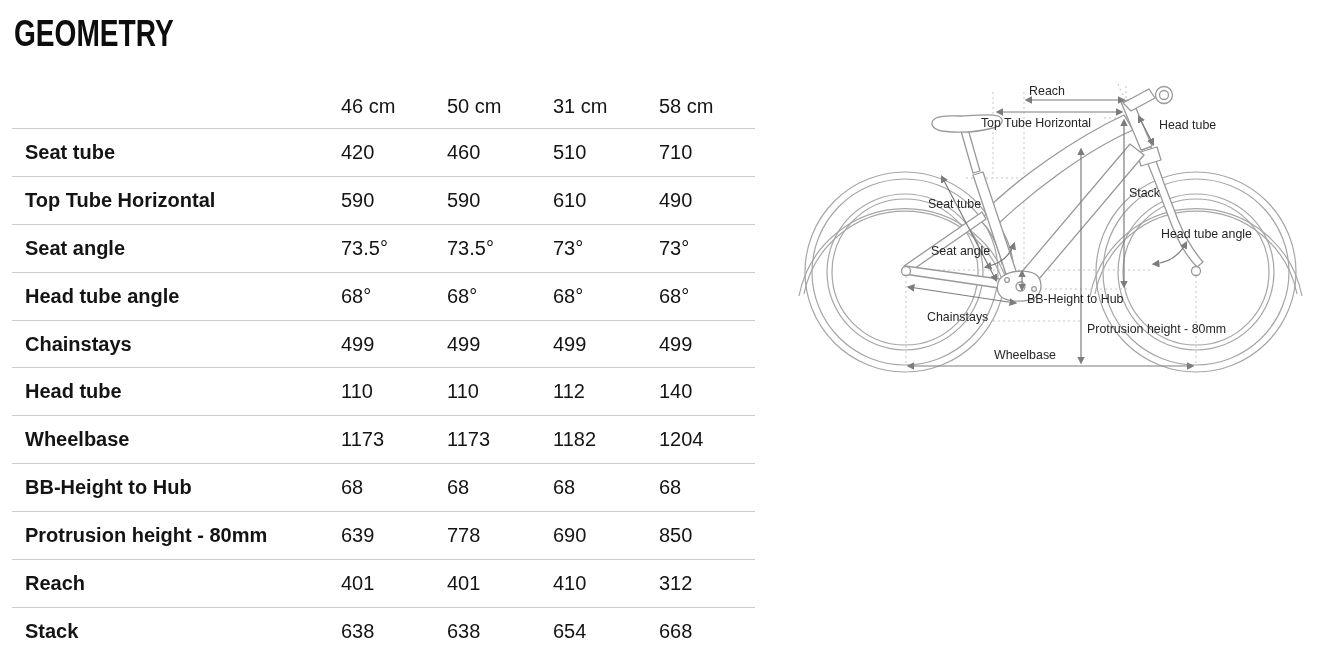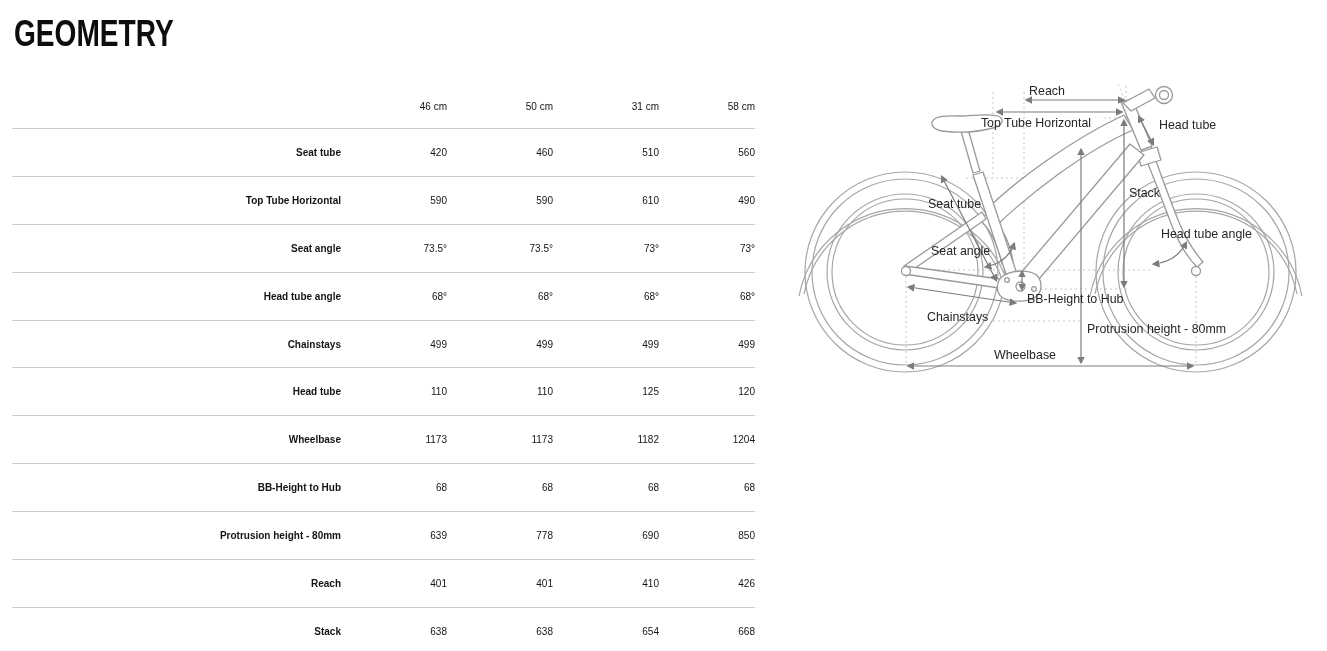--- a/index.html
+++ b/index.html
@@ -9,21 +9,21 @@
   }
   .page-title{
     position:absolute;left:14px;top:13px;margin:0;
     font-size:36px;font-weight:800;letter-spacing:0px;color:#0d0d0d;
     transform:scaleX(0.78);transform-origin:left top;white-space:nowrap;
   }
   .geo-table{position:absolute;left:12px;top:84px;width:743px;}
   .geo-row{
     display:grid;grid-template-columns:329px 106px 106px 106px 96px;
     align-items:center;height:46.9px;border-bottom:1px solid #cdcdcd;
-    font-size:10px;color:#141414;text-align:right;
+    font-size:20px;color:#141414;
   }
   .geo-row.header{height:44px;font-weight:400;}
   .geo-row:last-child{border-bottom:none;}
   .geo-label{font-weight:700;padding-left:13px;white-space:nowrap;}
   .geo-cell{white-space:nowrap;}
   .diagram{position:absolute;left:795px;top:70px;width:535px;height:315px;}
   .diagram svg{display:block;}
   .dim{stroke:#7c7c7c;stroke-width:1.2;fill:none;}
   .ref{stroke:#c6c6c6;stroke-width:1;fill:none;stroke-dasharray:2 3;}
   .tube{fill:#fff;stroke:#999;stroke-width:1.3;stroke-linejoin:round;}
@@ -41,21 +41,21 @@
       <div class="geo-cell">46 cm</div>
       <div class="geo-cell">50 cm</div>
       <div class="geo-cell">31 cm</div>
       <div class="geo-cell">58 cm</div>
     </div>
     <div class="geo-row">
       <div class="geo-label">Seat tube</div>
       <div class="geo-cell">420</div>
       <div class="geo-cell">460</div>
       <div class="geo-cell">510</div>
-      <div class="geo-cell">560</div>
+      <div class="geo-cell">710</div>
     </div>
     <div class="geo-row">
       <div class="geo-label">Top Tube Horizontal</div>
       <div class="geo-cell">590</div>
       <div class="geo-cell">590</div>
       <div class="geo-cell">610</div>
       <div class="geo-cell">490</div>
     </div>
     <div class="geo-row">
       <div class="geo-label">Seat angle</div>
@@ -75,22 +75,22 @@
       <div class="geo-label">Chainstays</div>
       <div class="geo-cell">499</div>
       <div class="geo-cell">499</div>
       <div class="geo-cell">499</div>
       <div class="geo-cell">499</div>
     </div>
     <div class="geo-row">
       <div class="geo-label">Head tube</div>
       <div class="geo-cell">110</div>
       <div class="geo-cell">110</div>
-      <div class="geo-cell">125</div>
-      <div class="geo-cell">120</div>
+      <div class="geo-cell">112</div>
+      <div class="geo-cell">140</div>
     </div>
     <div class="geo-row">
       <div class="geo-label">Wheelbase</div>
       <div class="geo-cell">1173</div>
       <div class="geo-cell">1173</div>
       <div class="geo-cell">1182</div>
       <div class="geo-cell">1204</div>
     </div>
     <div class="geo-row">
       <div class="geo-label">BB-Height to Hub</div>
@@ -104,21 +104,21 @@
       <div class="geo-cell">639</div>
       <div class="geo-cell">778</div>
       <div class="geo-cell">690</div>
       <div class="geo-cell">850</div>
     </div>
     <div class="geo-row">
       <div class="geo-label">Reach</div>
       <div class="geo-cell">401</div>
       <div class="geo-cell">401</div>
       <div class="geo-cell">410</div>
-      <div class="geo-cell">426</div>
+      <div class="geo-cell">312</div>
     </div>
     <div class="geo-row">
       <div class="geo-label">Stack</div>
       <div class="geo-cell">638</div>
       <div class="geo-cell">638</div>
       <div class="geo-cell">654</div>
       <div class="geo-cell">668</div>
     </div>
   </div>
 

